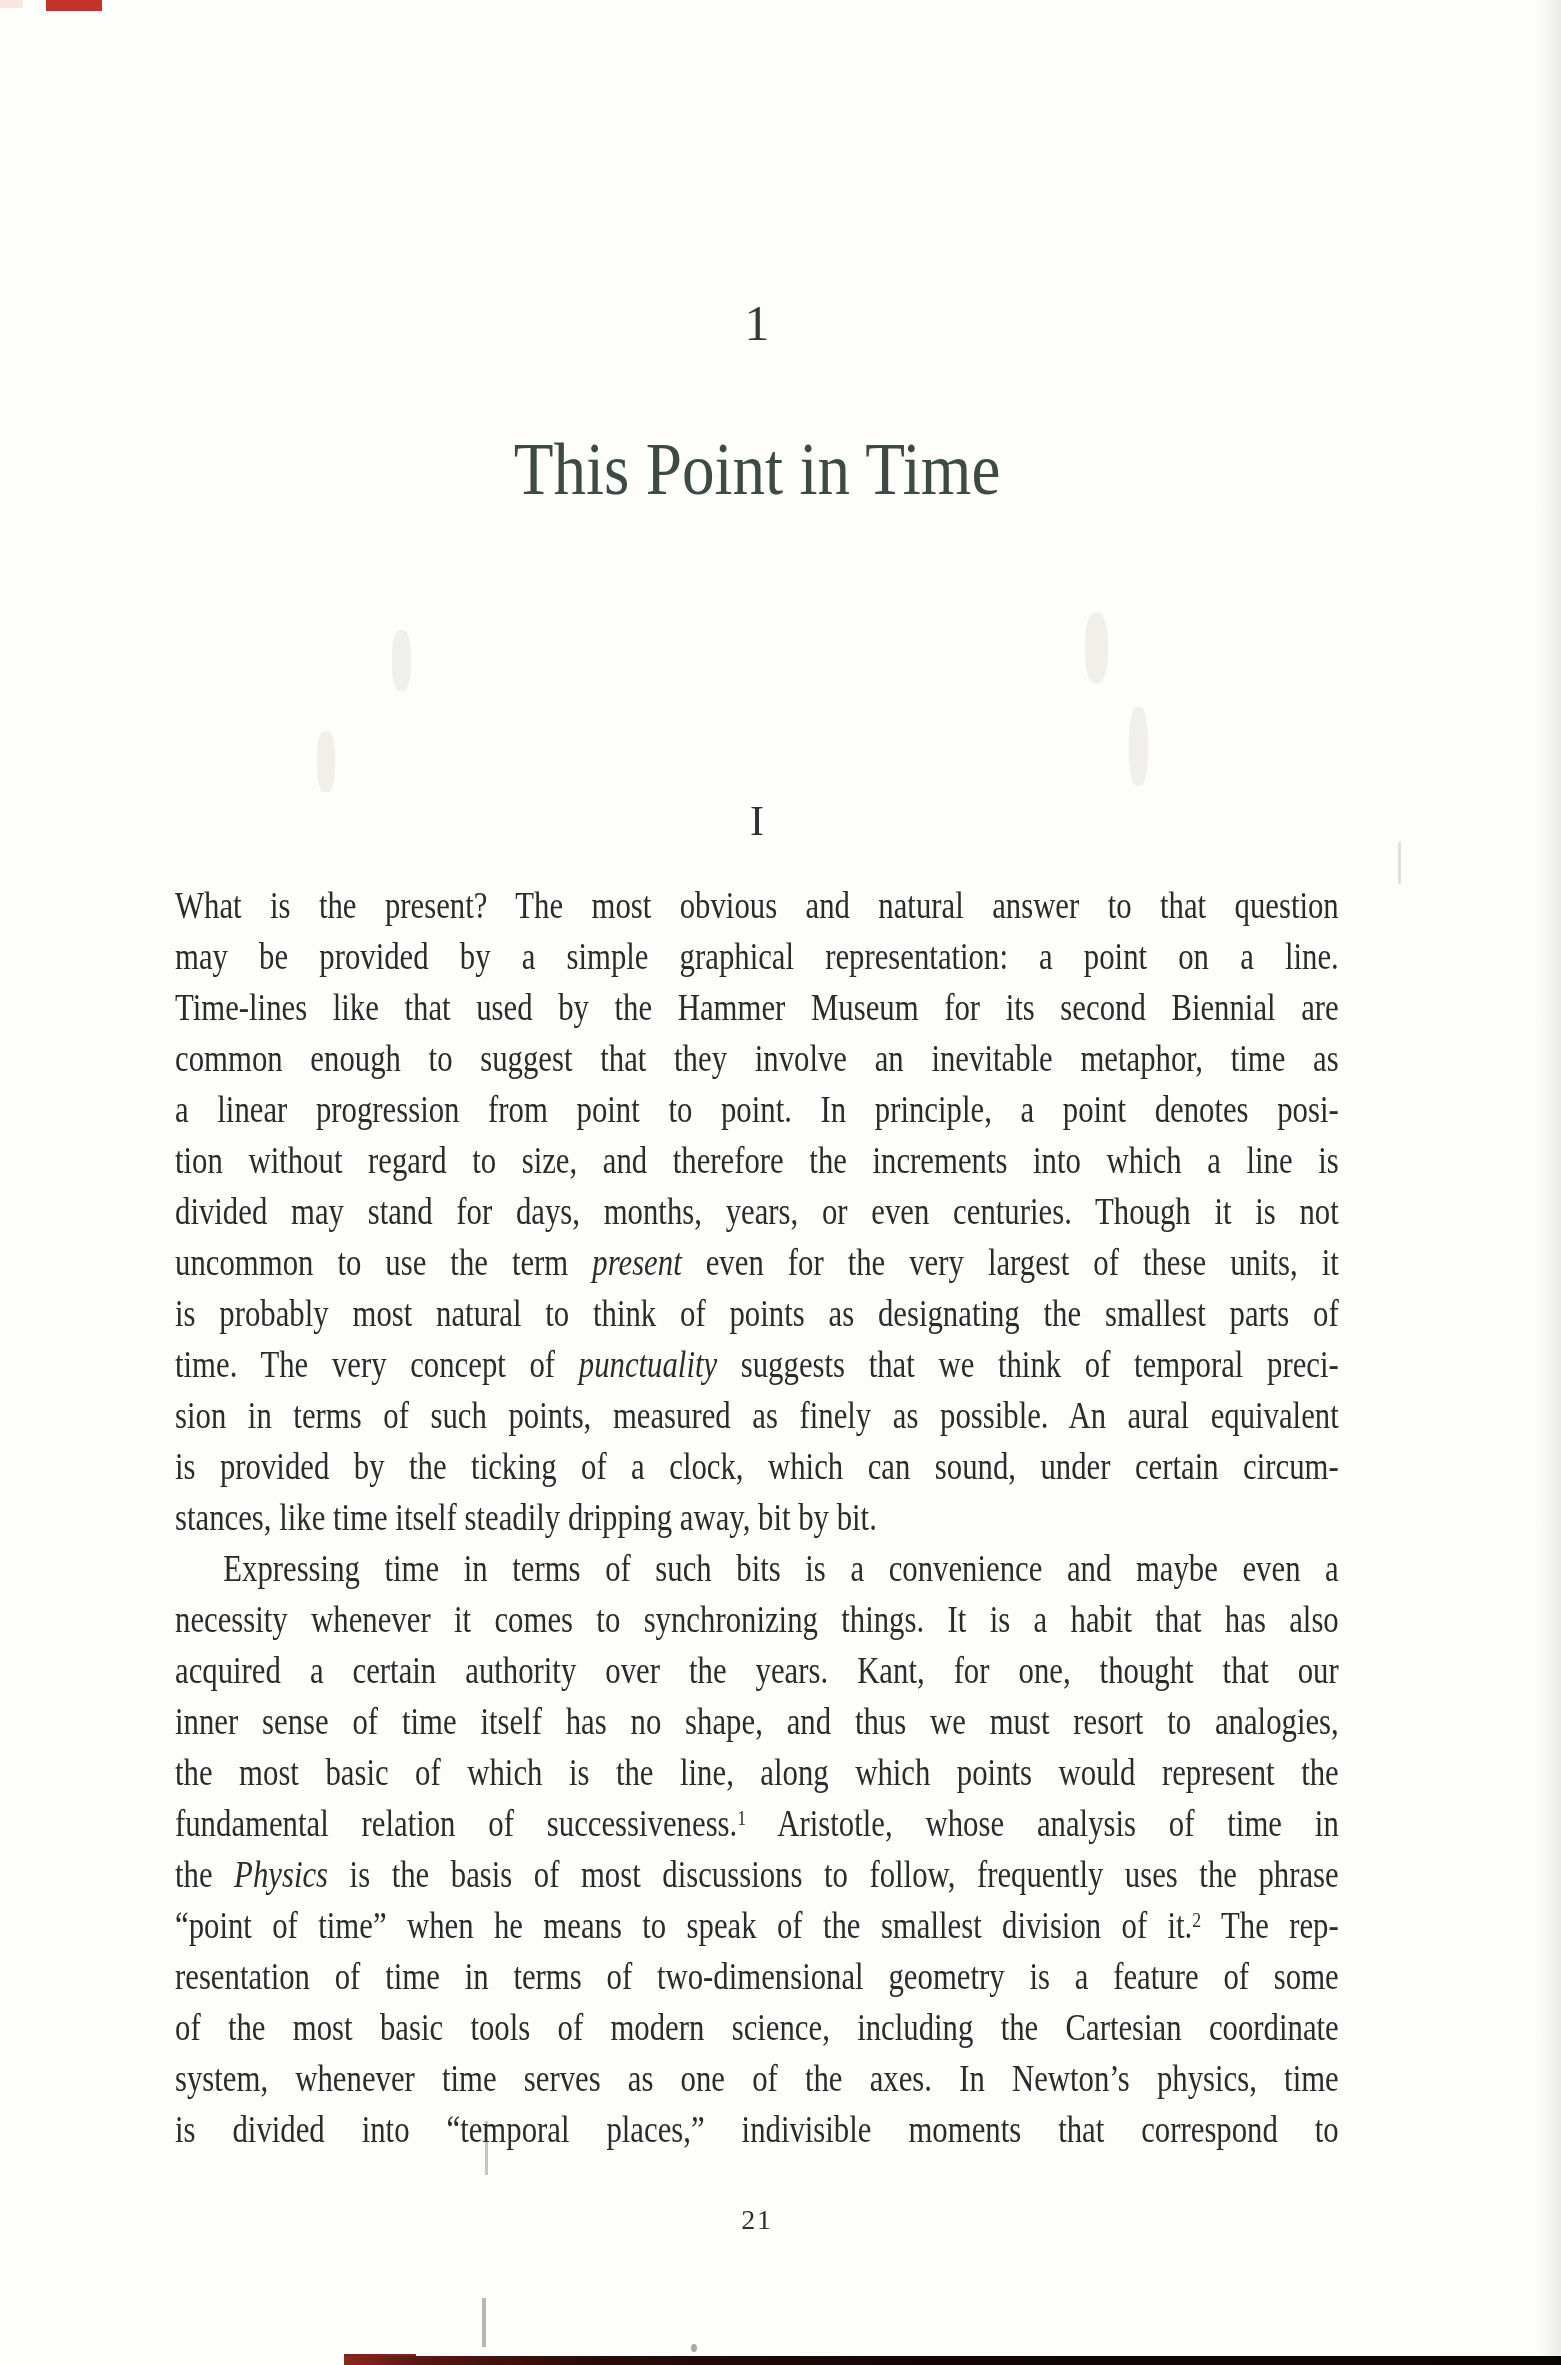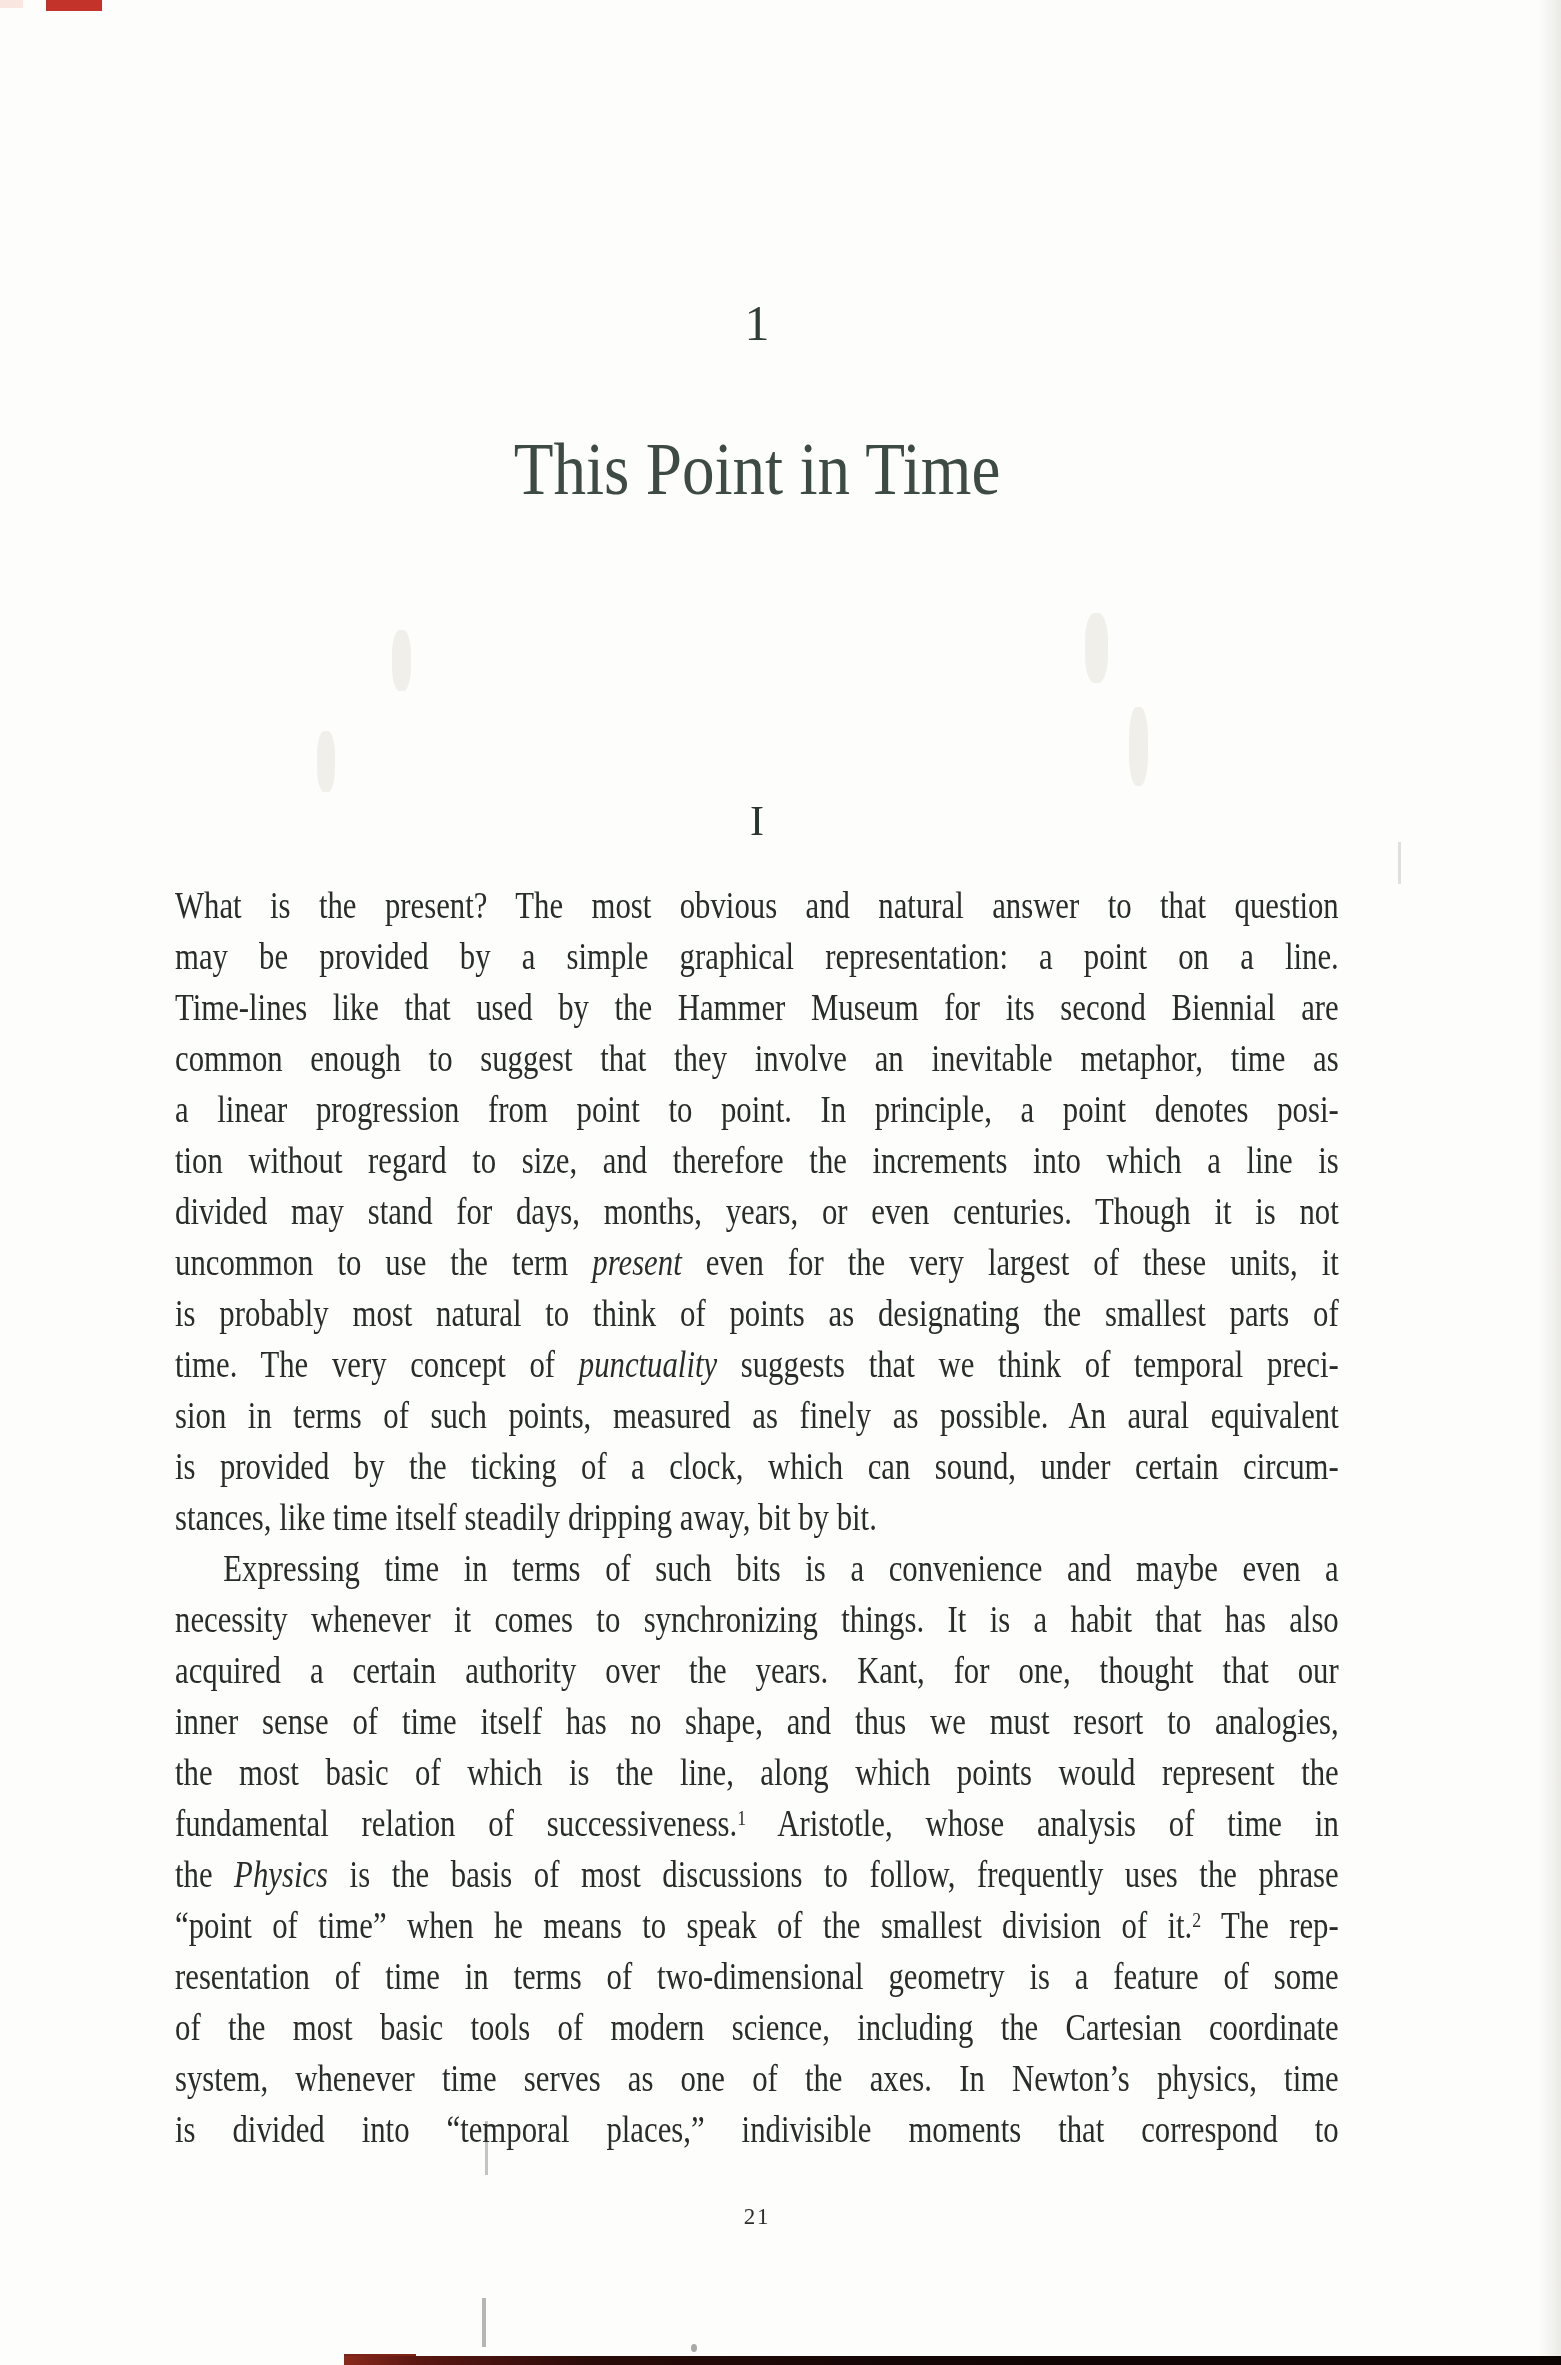--- a/index.html
+++ b/index.html
@@ -52,21 +52,21 @@
   .line i { font-style: italic; }
   .line sup {
     font-size: 0.58em;
     vertical-align: baseline;
     position: relative; top: -0.5em;
     line-height: 0;
   }
 
   .page-number {
     position: absolute; top: 2204px; left: 0; width: 100%;
-    text-align: center; font-size: 23px; color: #2f2f2f;
+    text-align: center; font-size: 28px; color: #2f2f2f;
     letter-spacing: 1.8px;
   }
 
   
   .red-chip {
     position: absolute; left: 46px; top: 0; width: 56px; height: 11.4px;
     background: #c4332a;
   }
   .corner-tint {
     position: absolute; left: 0; top: 0; width: 23px; height: 7.9px;

